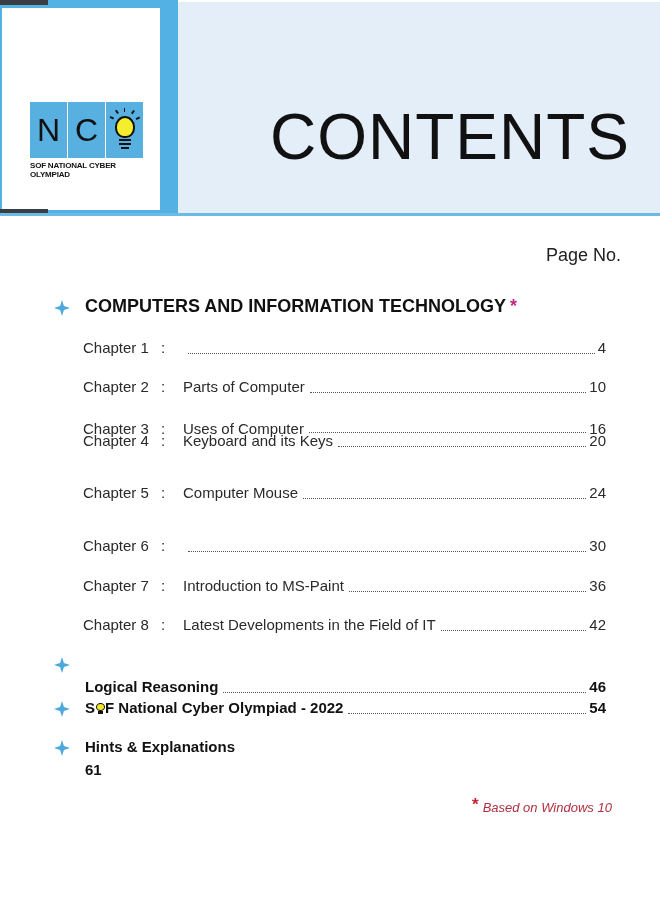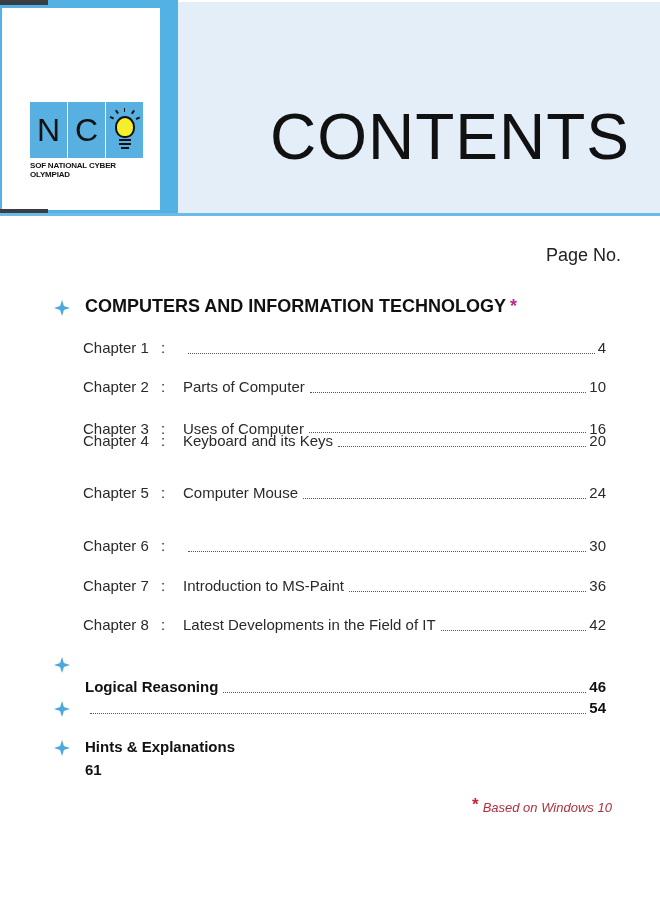--- a/index.html
+++ b/index.html
@@ -172,20 +172,21 @@
 
 <div class="star" style="left:54px; top:657px;"></div>
 <div class="row bold" style="top:678px;">
   <span class="ch-title">Logical Reasoning</span>
   <span class="leader"></span>
   <span class="pg">46</span>
 </div>
 
 <div class="star" style="left:54px; top:701px;"></div>
 <div class="row bold" style="top:699px;">
+  <span class="ch-title"><span>S</span><span class="sof-bulb"><span class="g"></span><span class="b"></span></span><span>F National Cyber Olympiad - 2022</span></span>
   <span class="leader"></span>
   <span class="pg">54</span>
 </div>
 
 <div class="star" style="left:54px; top:740px;"></div>
 <div class="row bold" style="top:738px;flex-direction:column;">
   <span class="ch-title">Hints &amp; Explanations</span>
   <span class="leader"></span>
   <span class="pg">61</span>
 </div>

